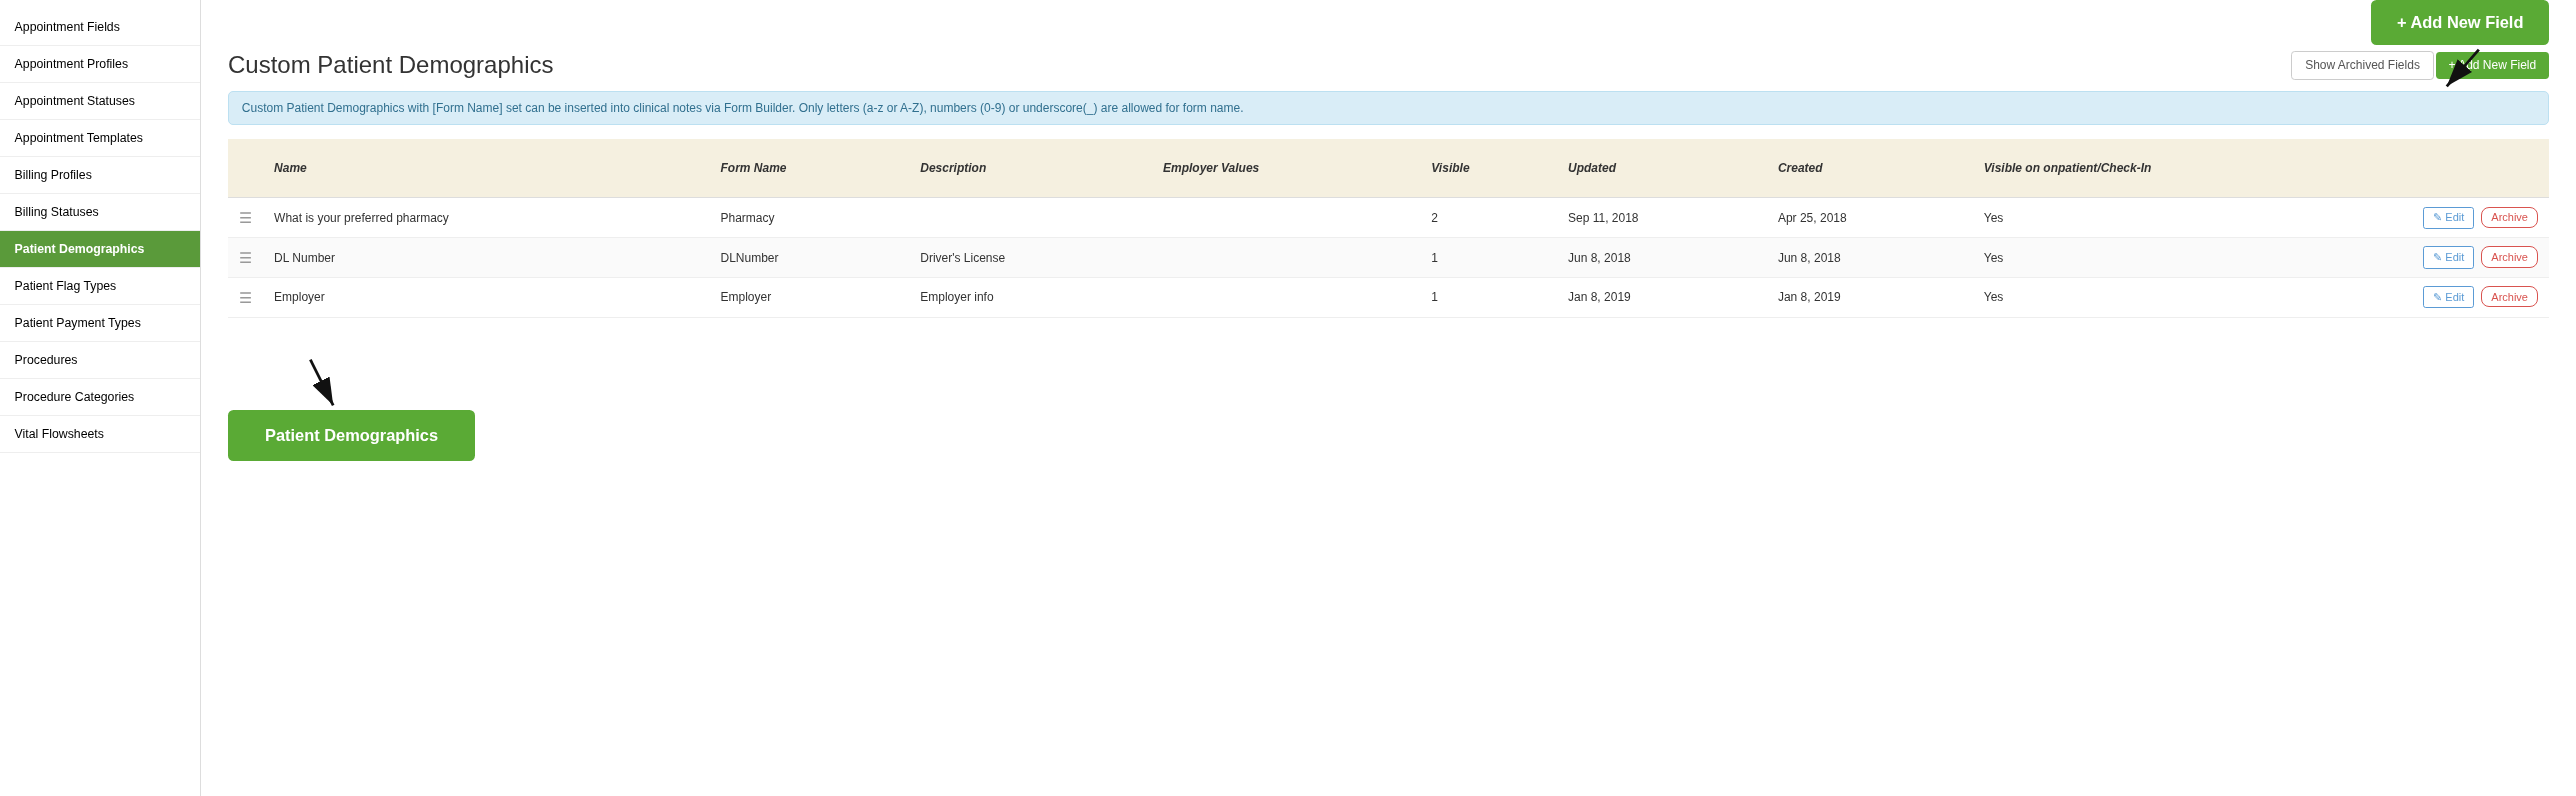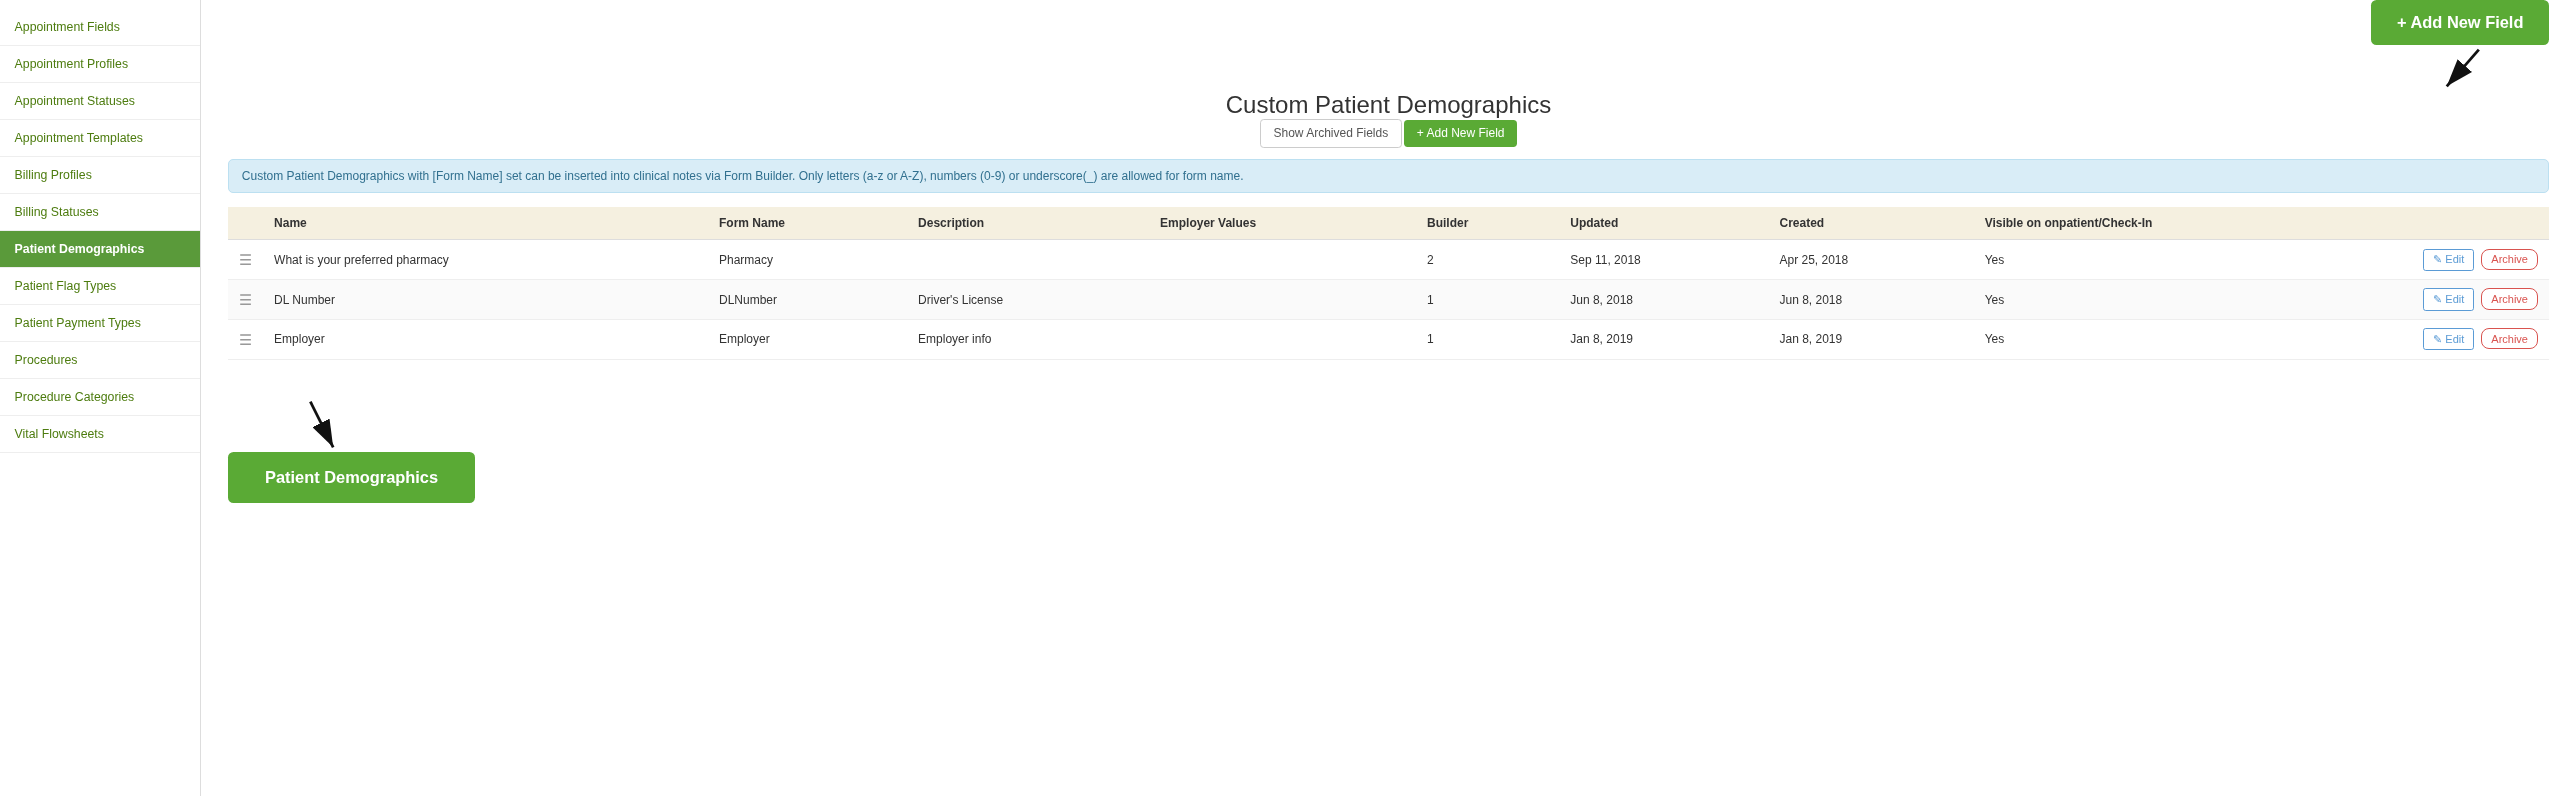--- a/index.html
+++ b/index.html
@@ -9,21 +9,21 @@
     .sidebar {
       width: 201px;
       min-width: 201px;
       background: #fff;
       border-right: 0.9px solid #ddd;
       padding-top: 9px;
     }
     .sidebar-item {
       padding: 11px 14.6px;
       cursor: pointer;
-      color: #4d7c0f;
+      color: #000000;
       font-size: 12.3px;
       border-bottom: 0.9px solid #eee;
     }
     .sidebar-item.active {
       background: #5a9a3a;
       color: #fff;
       font-weight: 600;
     }
 
     
@@ -42,23 +42,22 @@
       font-weight: 600;
       border-radius: 5.5px;
       cursor: pointer;
       white-space: nowrap;
     }
 
     .toolbar-row {
       display: flex;
       justify-content: space-between;
       align-items: center;
-      margin-top: 73px;
+      margin-top: 33px;
       margin-bottom: 11px;
-      flex-direction: column;
     }
 
     .page-title {
       font-size: 24px;
       font-weight: 400;
       color: #333;
     }
 
     .toolbar-buttons {
       display: flex;
@@ -101,25 +100,26 @@
     
     table {
       width: 100%;
       border-collapse: collapse;
       font-size: 12px;
     }
     thead tr {
       background: #f5f0e0;
     }
     thead th {
-      padding: 9px 11px;
+      padding: 22px 11px;
       text-align: left;
       font-weight: 600;
       color: #333;
       border-bottom: 0.9px solid #ddd;
+      font-style: italic;
     }
     tbody tr:nth-child(even) { background: #fafafa; }
     tbody tr:nth-child(odd) { background: #fff; }
     tbody td {
       padding: 8.2px 11px;
       color: #333;
       border-bottom: 0.9px solid #eee;
       vertical-align: middle;
     }
 
@@ -224,21 +224,21 @@
 
   
   <table>
     <thead>
       <tr>
         <th style="width:27px;"></th>
         <th>Name</th>
         <th>Form Name</th>
         <th>Description</th>
         <th>Employer Values</th>
-        <th>Builder</th>
+        <th>Visible</th>
         <th>Updated</th>
         <th>Created</th>
         <th>Visible on onpatient/Check-In</th>
         <th style="width:146px;"></th>
       </tr>
     </thead>
     <tbody id="table-body">
     <tr>
       <td><span class="drag-handle">☰</span></td>
       <td>What is your preferred pharmacy</td>

